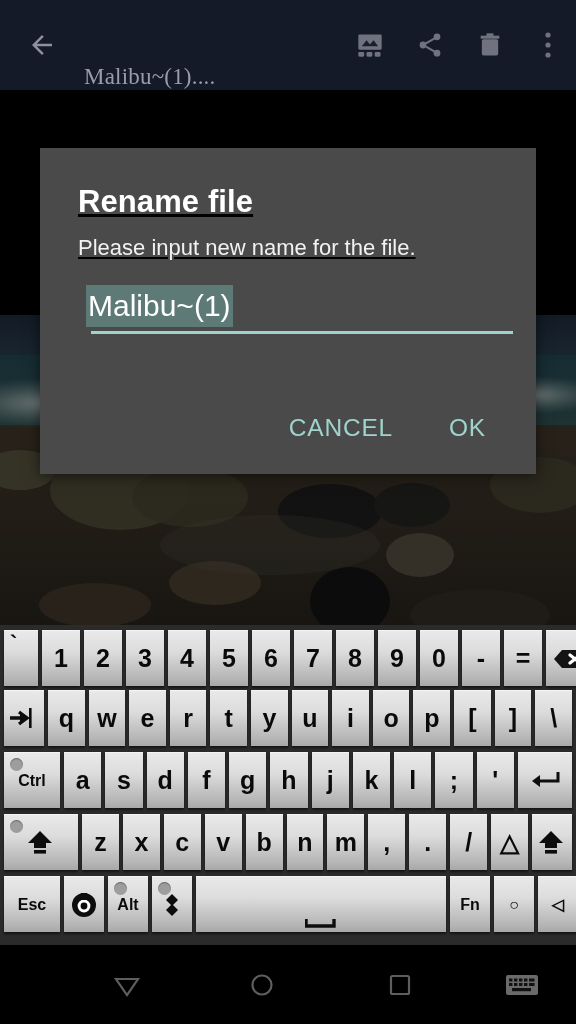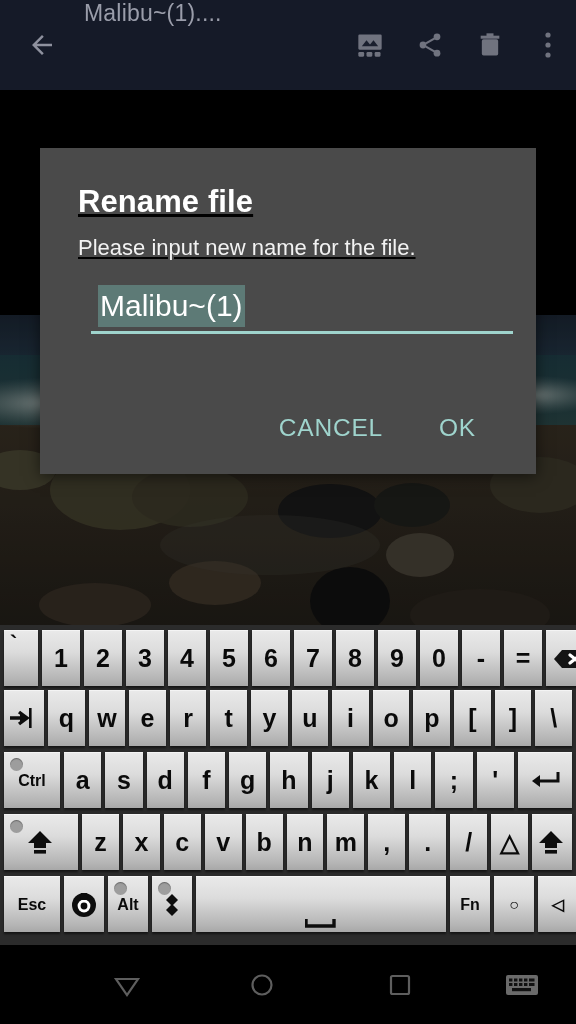--- a/index.html
+++ b/index.html
@@ -4,21 +4,21 @@
 <style>
   * { margin:0; padding:0; box-sizing:border-box; }
   html,body { width:576px; height:1024px; background:#000; overflow:hidden; }
   body { font-family:"Liberation Sans", sans-serif; -webkit-font-smoothing:antialiased; }
 
   #screen { position:relative; width:576px; height:1024px; background:#000; overflow:hidden; }
 
   
   .appbar{
     position:absolute; left:0; top:0; width:576px; height:90px;
-    background:#151a28; display:flex; align-items:flex-start; z-index:30;
+    background:#151a28; display:flex; align-items:flex-end; z-index:30;font-family:Liberation Serif, serif;
   }
   .bar-icon{ display:flex; align-items:center; justify-content:center; flex:none; }
   .back-btn{ width:84px; height:90px; }
   .appbar-title{
     flex:1 1 auto; color:#9a9daa; font-size:23px; letter-spacing:.2px;
     white-space:nowrap; overflow:hidden; padding-right:6px;
   }
   .act{ width:60px; height:90px; }
   .act.last{ width:56px; }
 
@@ -41,28 +41,28 @@
     color:#ffffff; font-size:31px; font-weight:bold; letter-spacing:.1px;
     padding:36px 38px 0 38px;
   }
   .dlg-msg{
     color:#f2f2f2; font-size:22px; line-height:35px; padding:10px 40px 0 38px;
   }
   .field-zone{ padding:20px 16px 0 6px; }
   .field{ position:relative; padding:0 0 0 0; }
   .field-text{
     display:inline-block; color:#ffffff; font-size:30px; line-height:42px;
-    background:#5d7a76; padding:0 2px 0 2px; margin-left:52px;
+    background:#5d7a76; padding:0 2px 0 2px; margin-left:40px;
   }
   .field-underline{
     margin:4px 7px 0 45px; height:3px; background:#9fd4cd;
   }
   .dlg-actions{
     position:absolute; left:0; right:0; bottom:0; height:92px;
-    display:flex; align-items:center; justify-content:flex-end; padding-right:40px;
+    display:flex; align-items:center; justify-content:flex-end; padding-right:30px;
   }
   .dlg-btn{
     color:#9fd4cd; font-size:24.5px; letter-spacing:.8px; background:none; border:none;
     font-family:"Liberation Sans", sans-serif; cursor:pointer; padding:10px 14px;
   }
   .dlg-btn.ok{ margin-left:28px; margin-right:6px; }
 
   
   .keyboard{
     position:absolute; left:0; top:625px; width:576px; height:320px;

